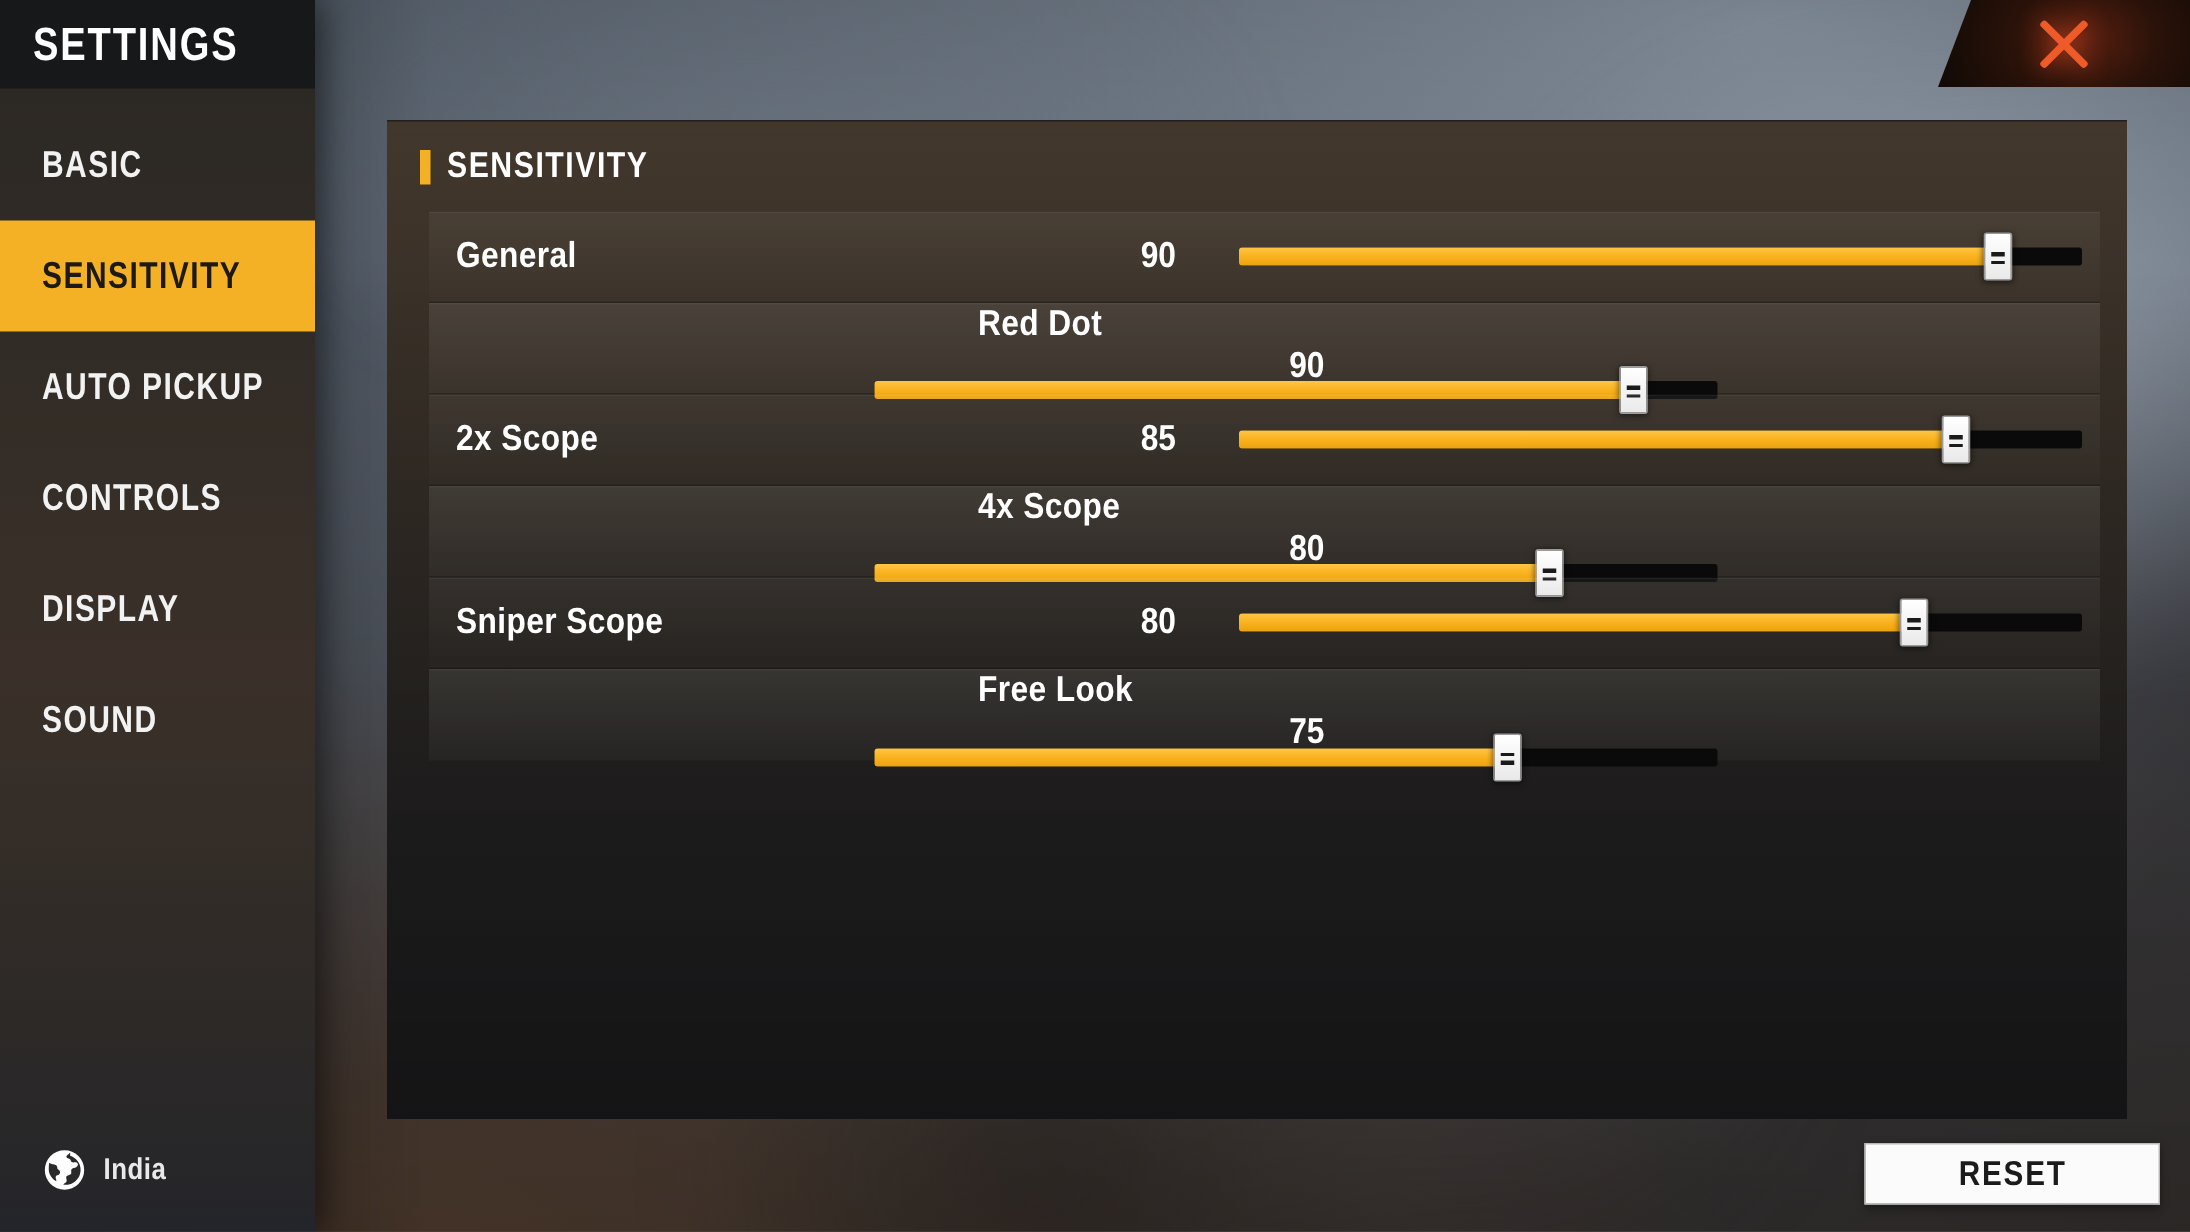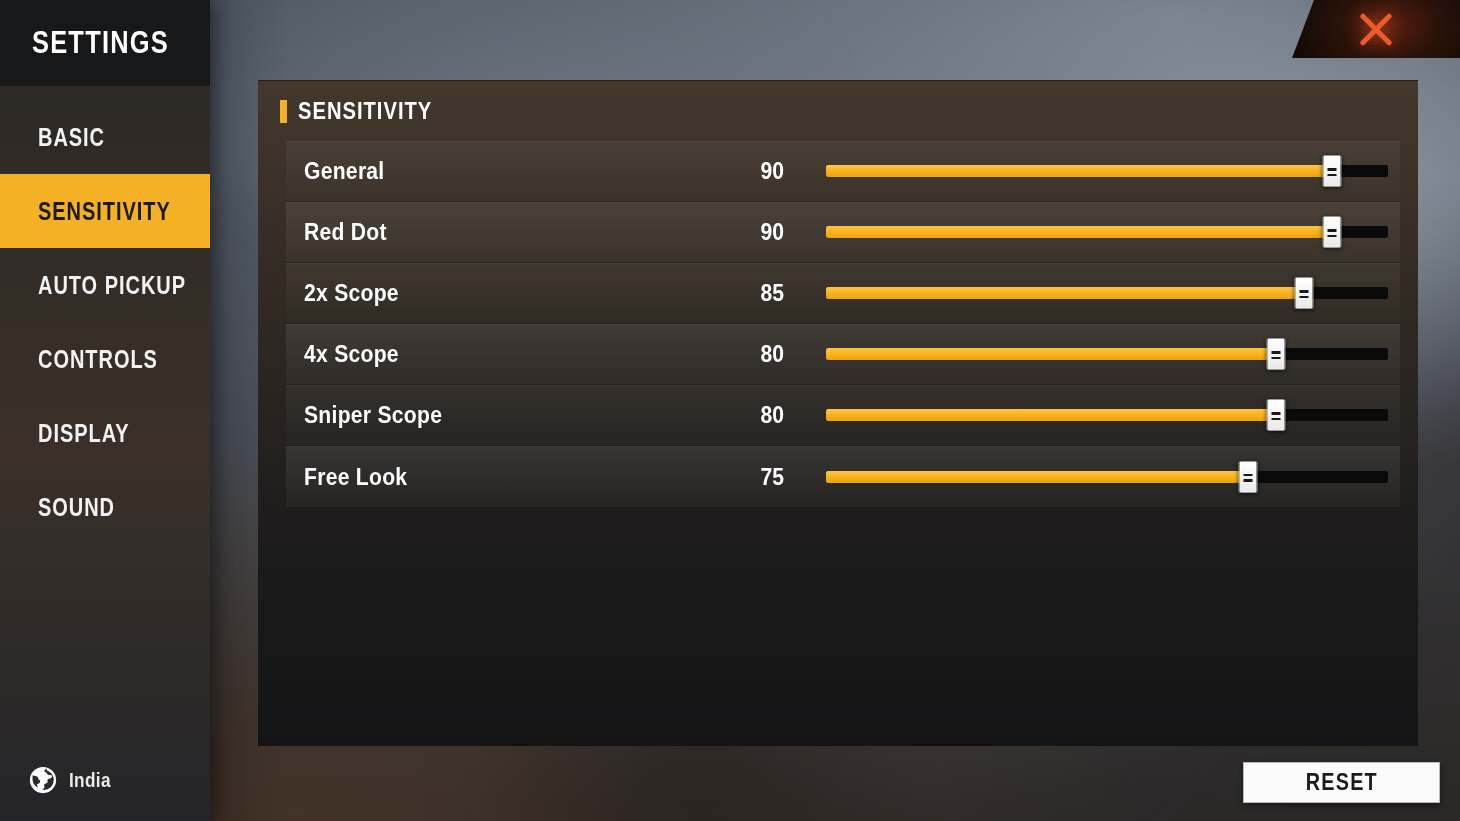--- a/index.html
+++ b/index.html
@@ -33,30 +33,30 @@
       linear-gradient(to bottom, rgba(0,0,0,.18) 0%, rgba(0,0,0,0) 25%, rgba(0,0,0,.30) 100%);
   }
 
   
   #sidebar {
     position:absolute; left:0; top:0; width:210px; height:821px;
     background:linear-gradient(180deg,#2a2724 0%, #322c26 28%, #3a3029 55%, #2e2a27 80%, #24252a 100%);
     box-shadow:4px 0 22px rgba(0,0,0,.55);
   }
   #sidebar-title-bar {
-    height:86px; background:#17181a;
-    display:flex; align-items:center; padding-left:32px;
+    height:59px; background:#17181a;
+    display:flex; align-items:center; padding-left:22px;
   }
   .title-text {
     color:#fff; font-size:31px; font-weight:700; letter-spacing:1.5px;
     transform:scaleX(.82); transform-origin:left center;
   }
   .nav-list { padding-top:14px; }
   .nav-item {
-    height:74px; display:flex; align-items:center; padding-left:38px;
+    height:74px; display:flex; align-items:center; padding-left:28px;
     cursor:pointer;
   }
   .nav-item .nav-label {
     color:#f2f2f2; font-size:25px; font-weight:700; letter-spacing:1.2px;
     transform:scaleX(.80); transform-origin:left center; white-space:nowrap;
   }
   .nav-item.active { background:#f5b125; }
   .nav-item.active .nav-label { color:#1d1a15; }
 
   #region {
@@ -103,21 +103,21 @@
   }
 
   
   .rows { padding:0 18px;margin-left:10px; }
   .row {
     position:relative; height:61px; display:flex; align-items:center;
     border-bottom:1px solid rgba(0,0,0,.38);
     box-shadow:inset 0 1px 0 rgba(255,255,255,.045);
   }
   .row.odd  { background:linear-gradient(180deg, rgba(255,255,255,.055), rgba(255,255,255,.012)); }
-  .row.even { background:linear-gradient(180deg, rgba(255,255,255,.085), rgba(255,255,255,.03)); }
+  .row.even { background:linear-gradient(180deg, rgba(255,255,255,.085), rgba(255,255,255,.03));flex-direction:column; }
   .row:last-child { border-bottom:none; }
 
   .row-label {
     color:#fff; font-size:24px; font-weight:700; letter-spacing:.3px;
     margin-left:18px; width:400px;
     transform:scaleX(.88); transform-origin:left center;
   }
   .row-value {
     color:#fff; font-size:24px; font-weight:700; width:80px; text-align:right;
     transform:scaleX(.88); transform-origin:right center;

